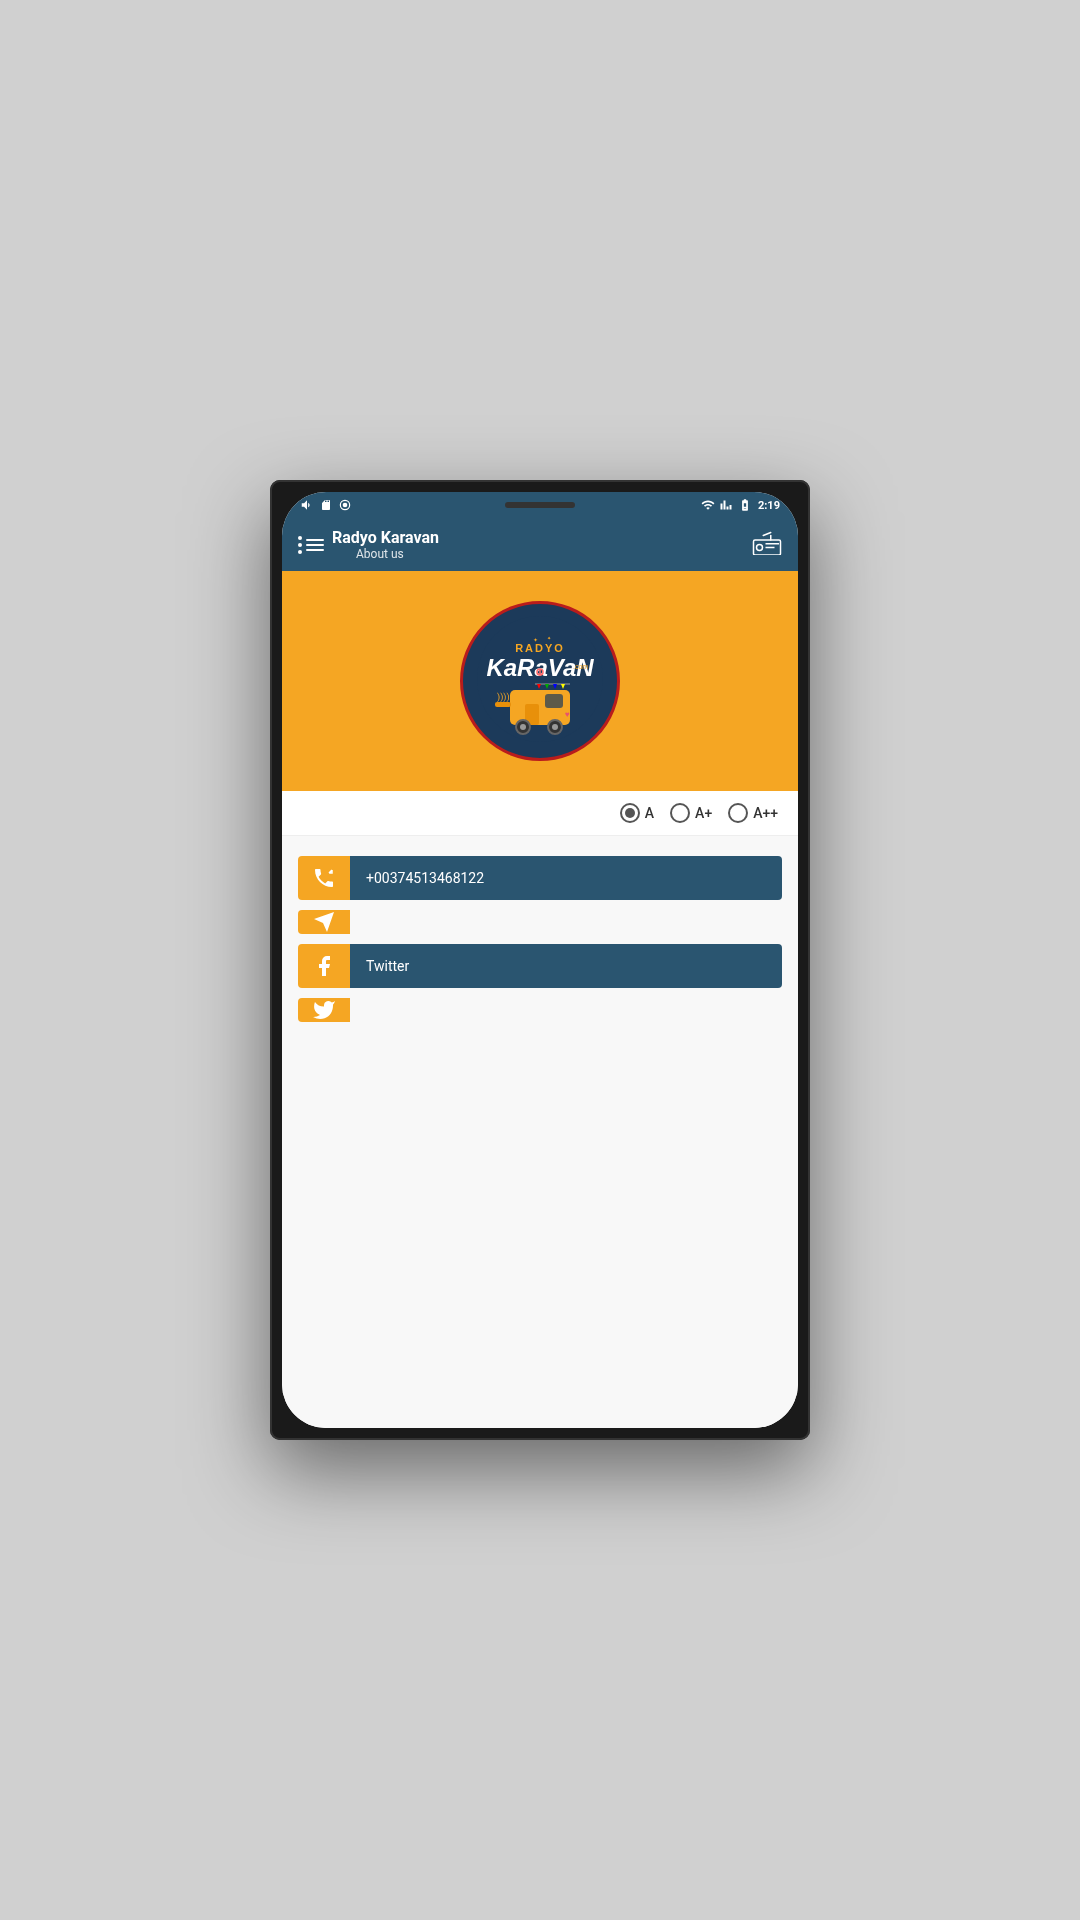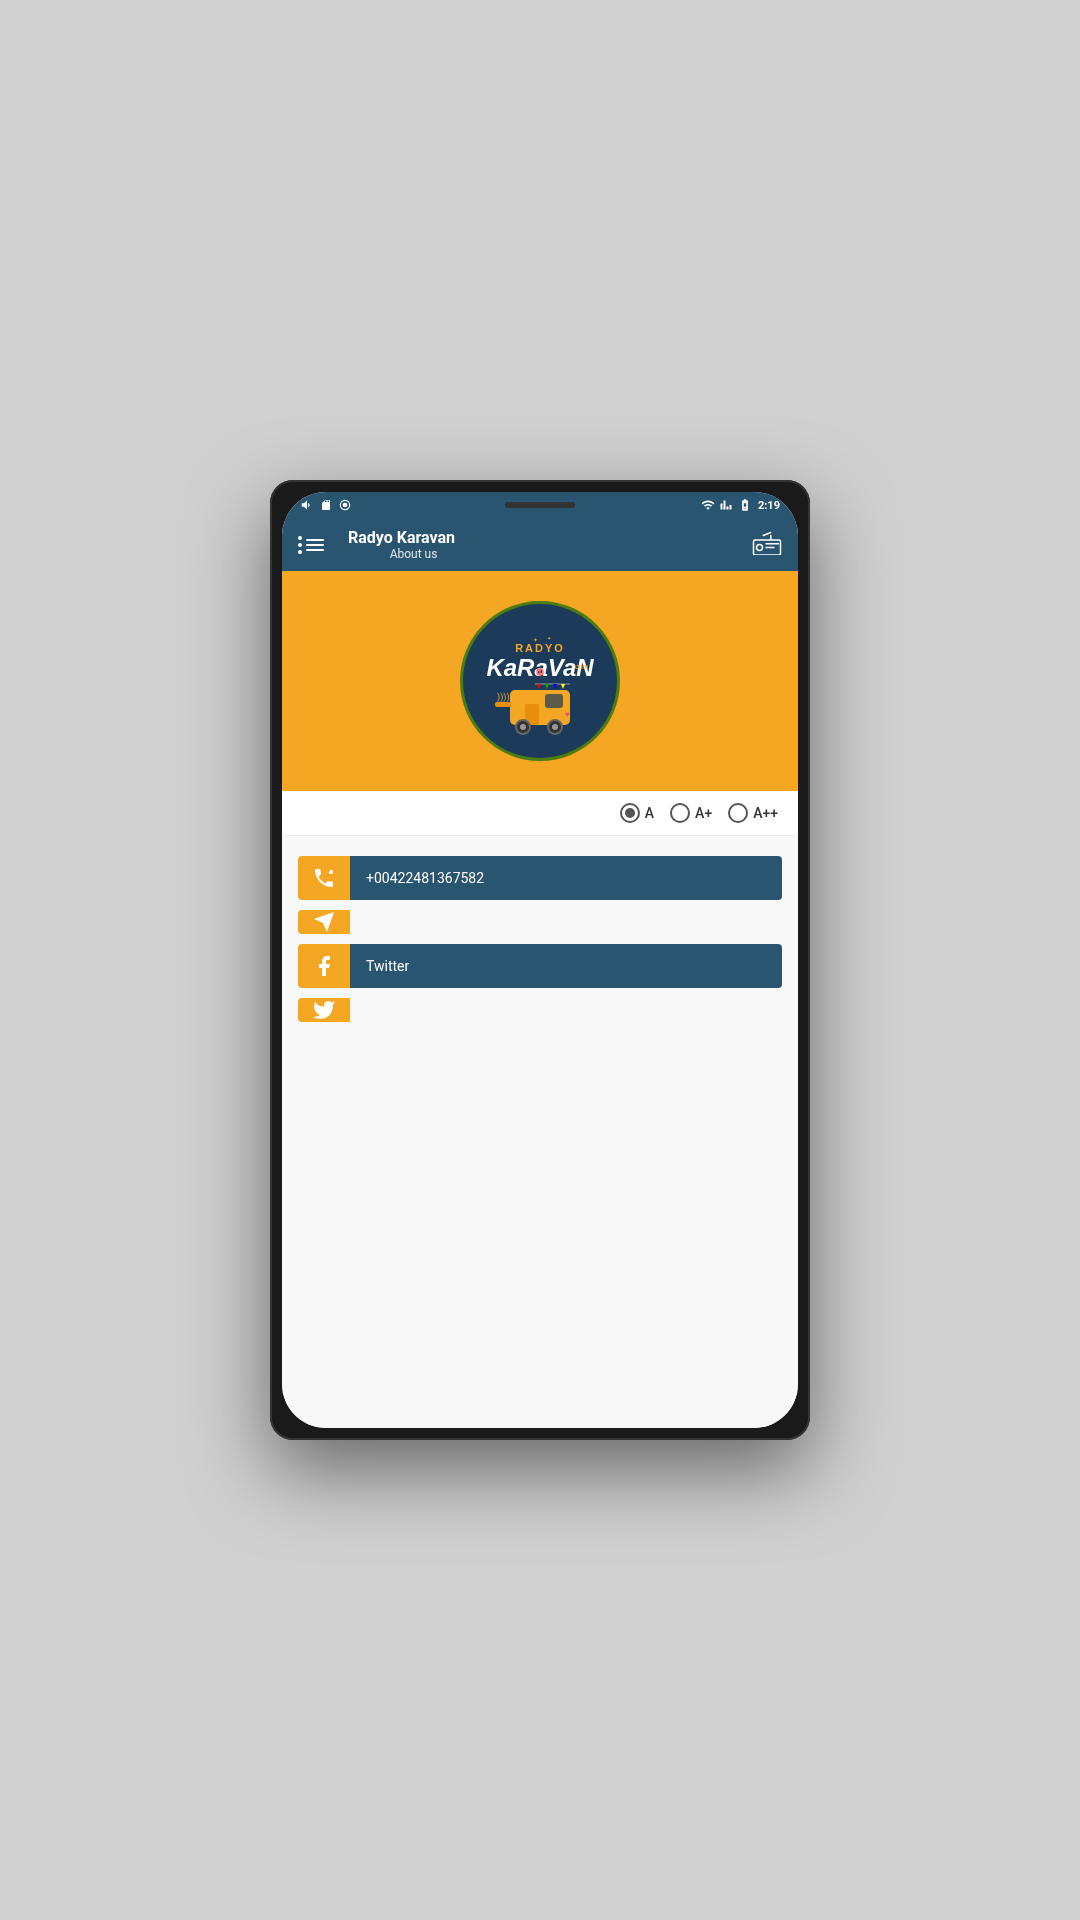--- a/index.html
+++ b/index.html
@@ -10,21 +10,21 @@
       justify-content: center;
       align-items: center;
       min-height: 100vh;
       font-family: 'Roboto', Arial, sans-serif;
     }
 
     .phone-frame {
       width: 540px;
       height: 960px;
       background: #1a1a1a;
-      border-radius: 23px;
+      border-radius: 10px;
       position: relative;
       box-shadow: 0 30px 80px rgba(0,0,0,0.5), inset 0 0 0 2px #333;
       overflow: hidden;
     }
 
     .phone-screen {
       position: absolute;
       top: 12px;
       left: 12px;
       right: 12px;
@@ -81,22 +81,21 @@
       display: flex;
       align-items: center;
       justify-content: space-between;
       padding: 10px 16px;
       flex-shrink: 0;
     }
 
     .top-bar-left {
       display: flex;
       align-items: center;
-      gap: 24px;
-      text-align: center;
+      gap: 8px;
     }
 
     .menu-icon {
       display: flex;
       flex-direction: column;
       gap: 3px;
       cursor: pointer;
     }
 
     .menu-line {
@@ -153,21 +152,21 @@
 
     .logo-circle {
       width: 160px;
       height: 160px;
       border-radius: 50%;
       background: #1c3a5a;
       display: flex;
       justify-content: center;
       align-items: center;
       overflow: hidden;
-      border: 3px solid #4d7c0f;
+      border: 3px solid #b91c1c;
     }
 
     .logo-inner {
       text-align: center;
       padding: 10px;
     }
 
     
     .text-size-bar {
       background: white;
@@ -406,21 +405,21 @@
     <div class="contact-list">
 
       <div class="contact-item">
         <div class="contact-icon-bg">
           <svg viewBox="0 0 24 24" fill="white">
             <path d="M6.6 10.8c1.4 2.8 3.8 5.1 6.6 6.6l2.2-2.2c.3-.3.7-.4 1-.2 1.1.4 2.3.6 3.6.6.6 0 1 .4 1 1V20c0 .6-.4 1-1 1-9.4 0-17-7.6-17-17 0-.6.4-1 1-1h3.5c.6 0 1 .4 1 1 0 1.25.2 2.45.6 3.6.1.3 0 .7-.2 1L6.6 10.8z"></path>
             <path d="M17 7l3-3M17 7h3V4" stroke="white" stroke-width="1.5" fill="none"></path>
           </svg>
         </div>
         <div class="contact-text-bg">
-          <span>+00422481367582</span>
+          <span>+00374513468122</span>
         </div>
       </div>
 
       <div class="contact-item">
         <div class="contact-icon-bg">
           <svg viewBox="0 0 24 24" fill="white">
             <path d="M22 2L11 13M22 2l-7 20-4-9-9-4 20-7z"></path>
           </svg>
         </div>
       </div>

